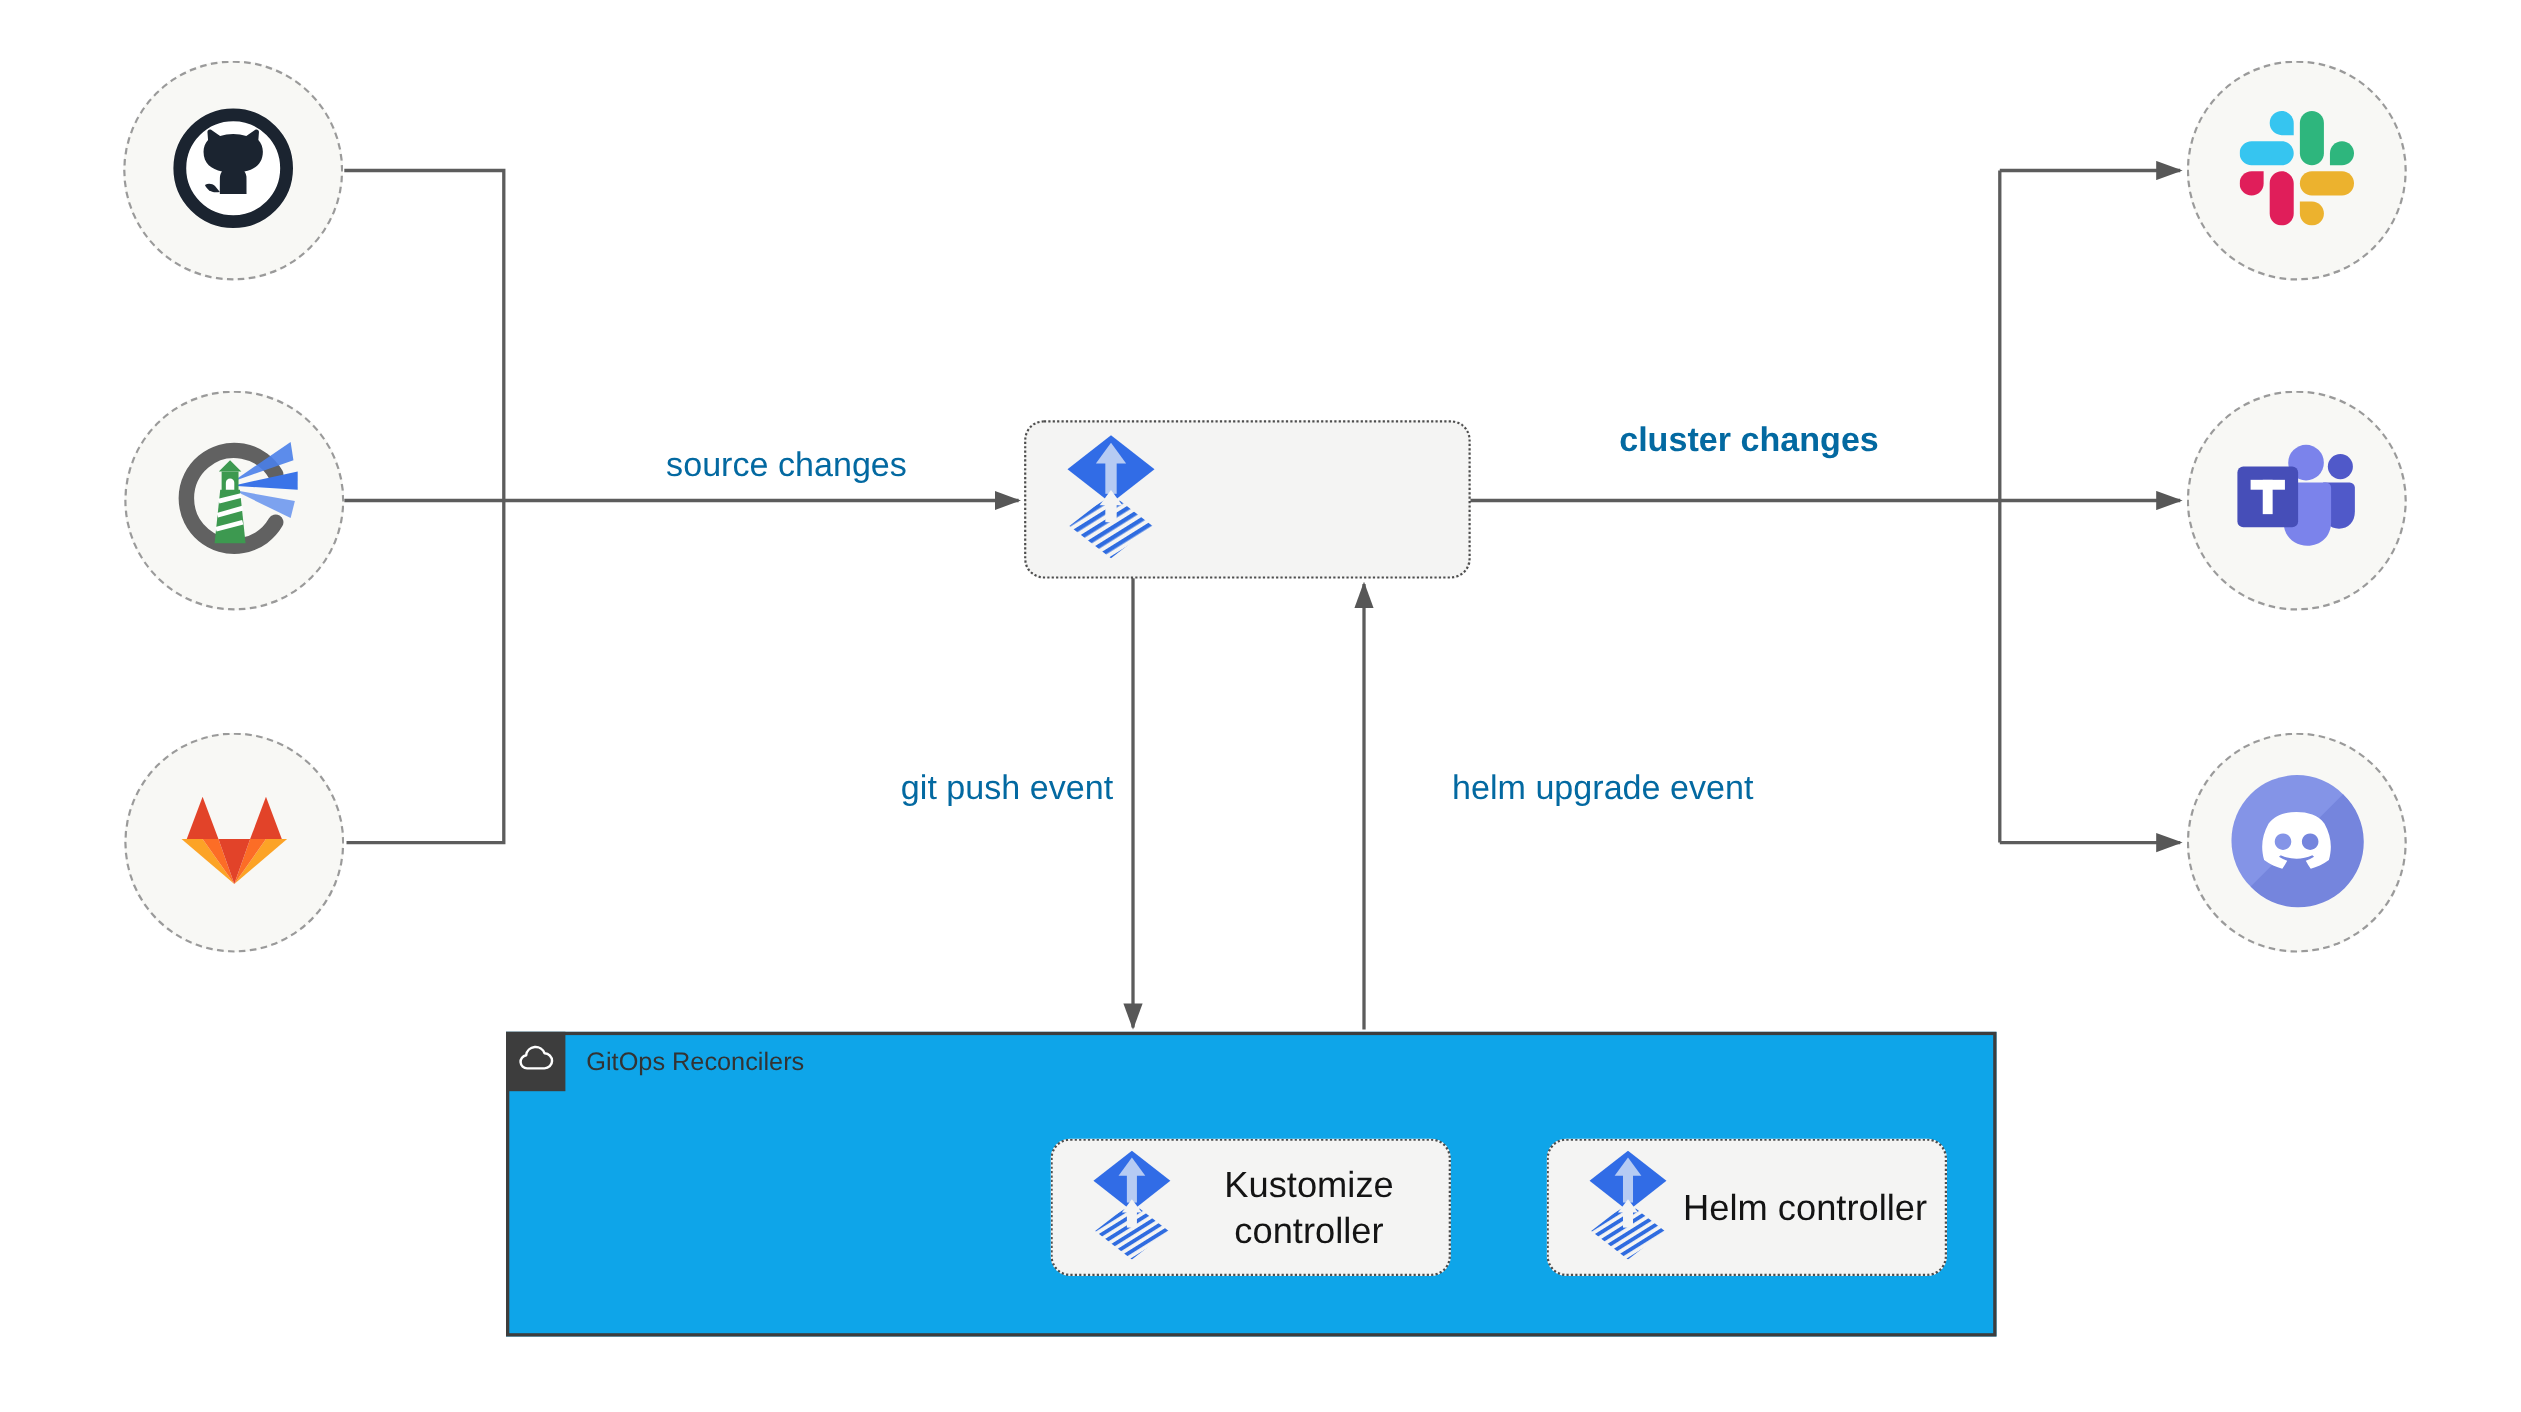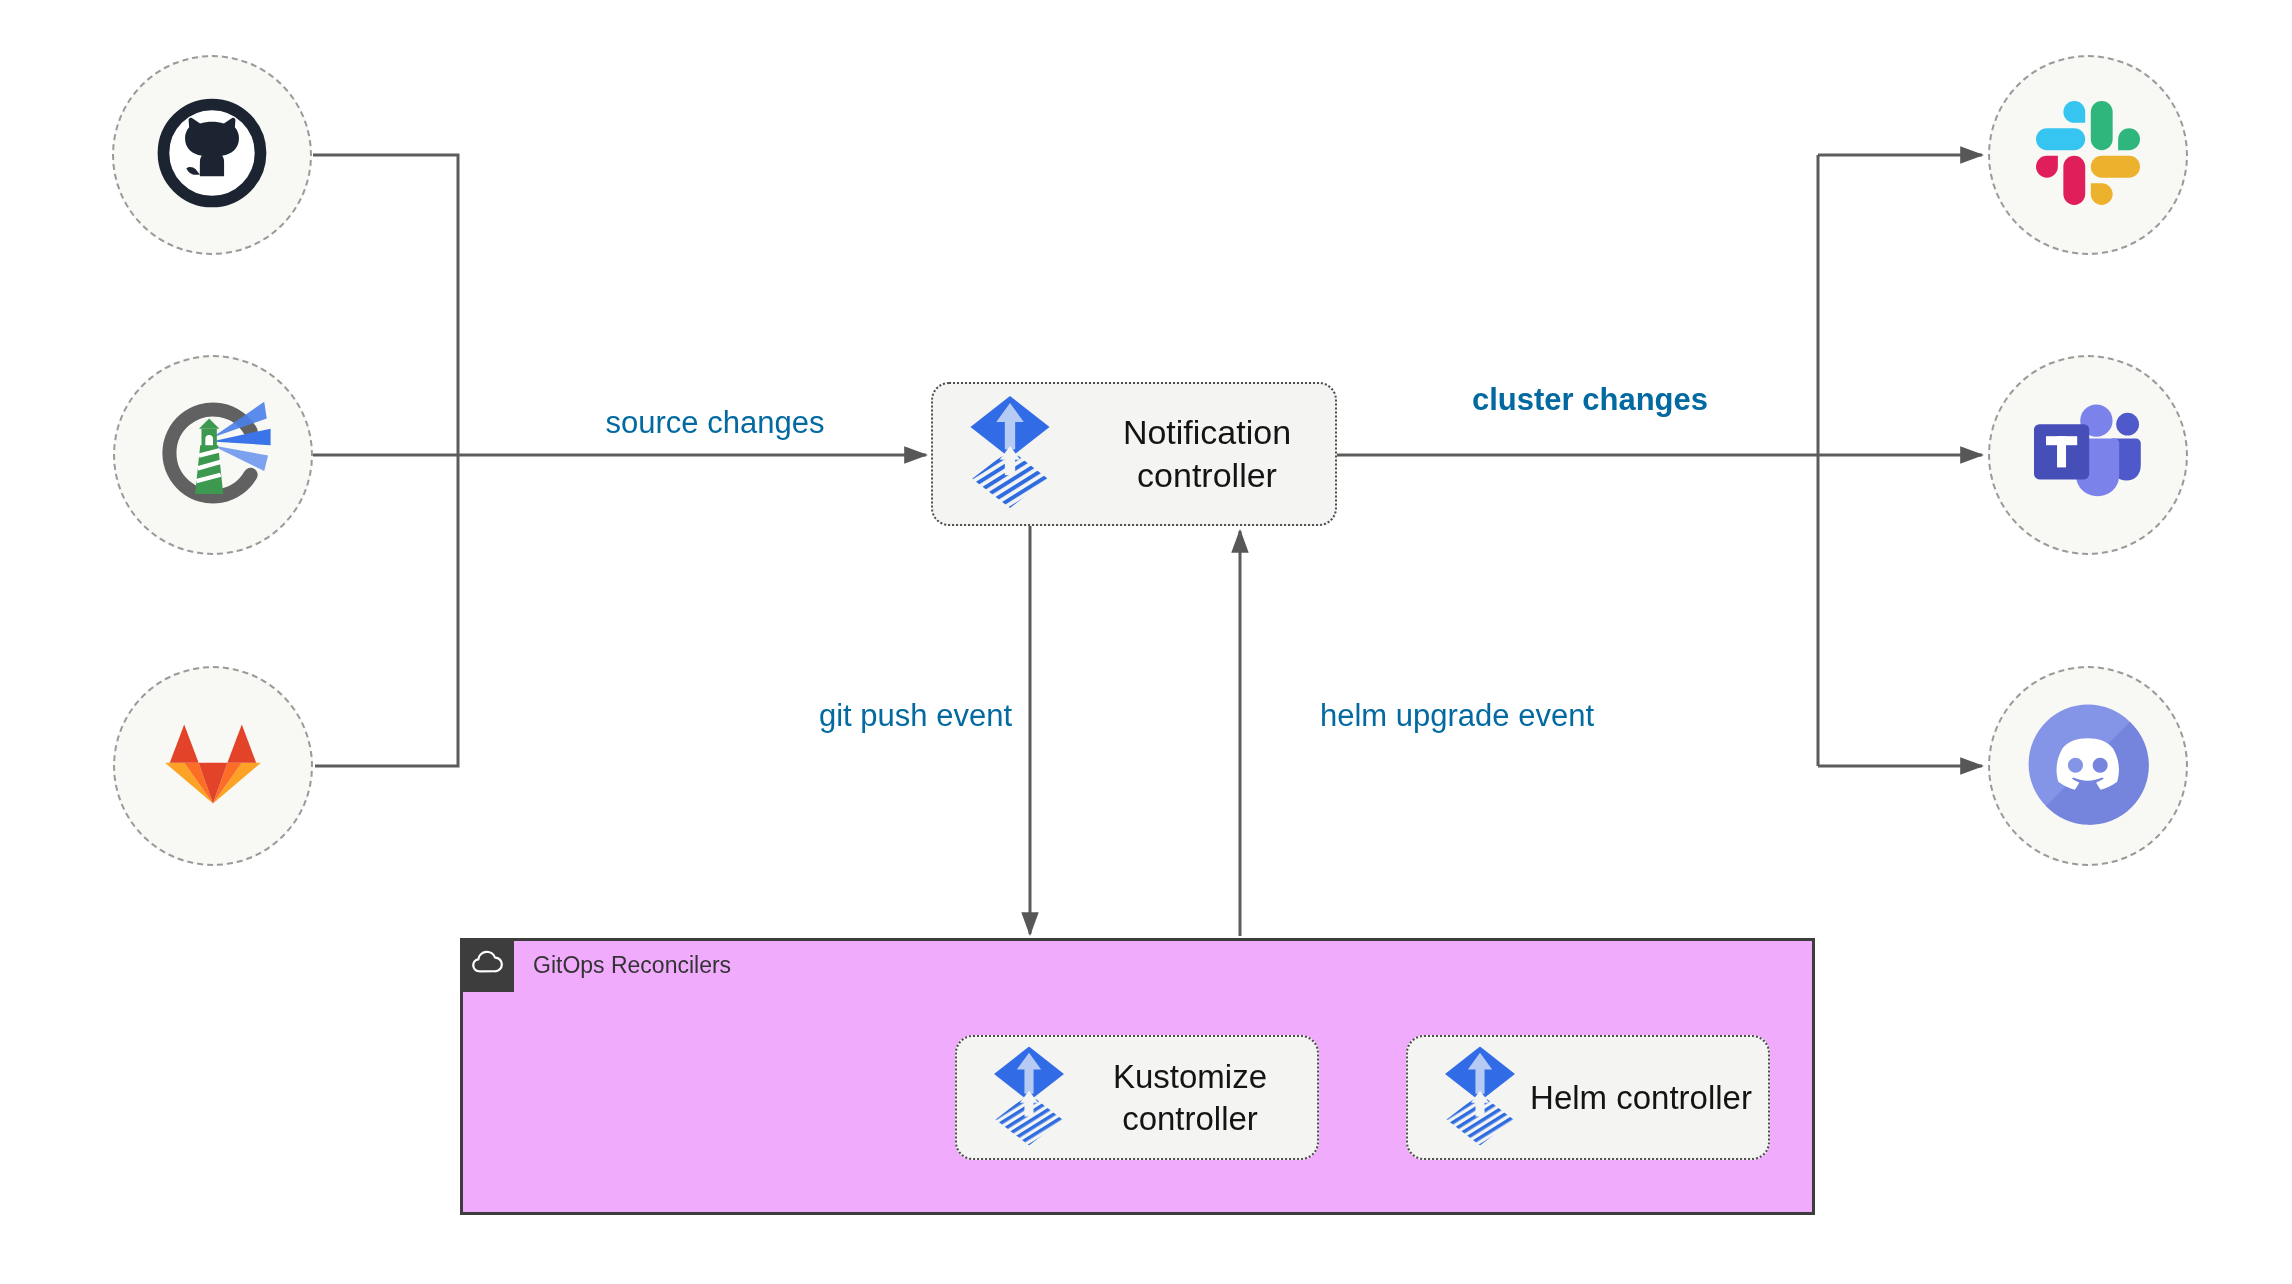--- a/index.html
+++ b/index.html
@@ -27,21 +27,21 @@
     position:absolute;top:0;bottom:0;display:flex;align-items:center;justify-content:center;
     text-align:center;color:#141414;line-height:1.26;
   }
   #notification-box{left:931px;top:382px;width:402px;height:140px;}
   #notification-box .ctrl-label{left:160px;right:14px;font-size:34px;}
   .small-box{width:360px;height:121px;}
   .small-box .ctrl-label{left:116px;right:10px;font-size:33px;}
   
   #reconcilers{
     position:absolute;left:460px;top:938px;width:1355px;height:277px;
-    border:3px solid #3d3d3d;background:#f0abfc;z-index:2;box-sizing:border-box;
+    border:3px solid #3d3d3d;background:#0ea5e9;z-index:2;box-sizing:border-box;
   }
   #reconcilers-header-sq{
     position:absolute;left:-3px;top:-3px;width:54px;height:54px;background:#3d3d3d;
     display:flex;align-items:center;justify-content:center;
   }
   #reconcilers-title{
     position:absolute;left:70px;top:-3px;height:54px;display:flex;align-items:center;
     font-size:23px;color:#333;
   }
   
@@ -179,21 +179,20 @@
   <span class="flux">
     <svg width="86" height="112" viewBox="0 0 100 130">
       <polygon points="50,0 96,36 50,72 4,36" fill="#316CE6"></polygon>
       <rect x="44" y="26" width="12" height="36" fill="#b6cbf3"></rect>
       <polygon points="50,8 66,30 34,30" fill="#b6cbf3"></polygon>
       <polygon points="50,62 94,96 50,130 6,96" fill="url(#fluxstripes)"></polygon>
       <polygon points="50,58 62,74 38,74" fill="#f4f4f3"></polygon>
       <rect x="44" y="70" width="12" height="22" fill="#f4f4f3"></rect>
     </svg>
   </span>
-  <div class="ctrl-label">Notification controller</div>
 </div>
 
 <div id="reconcilers">
   <div id="reconcilers-header-sq">
     <span>
       <svg width="36" height="36" viewBox="0 0 24 24">
         <path d="M6.8,17.5 a4,4 0 0 1 -0.6,-7.95 A5.8,5.8 0 0 1 17.4,8.4 A4.3,4.3 0 0 1 17.3,17.5 Z" fill="none" stroke="#ffffff" stroke-width="1.5" stroke-linejoin="round"></path>
       </svg>
     </span>
   </div>

